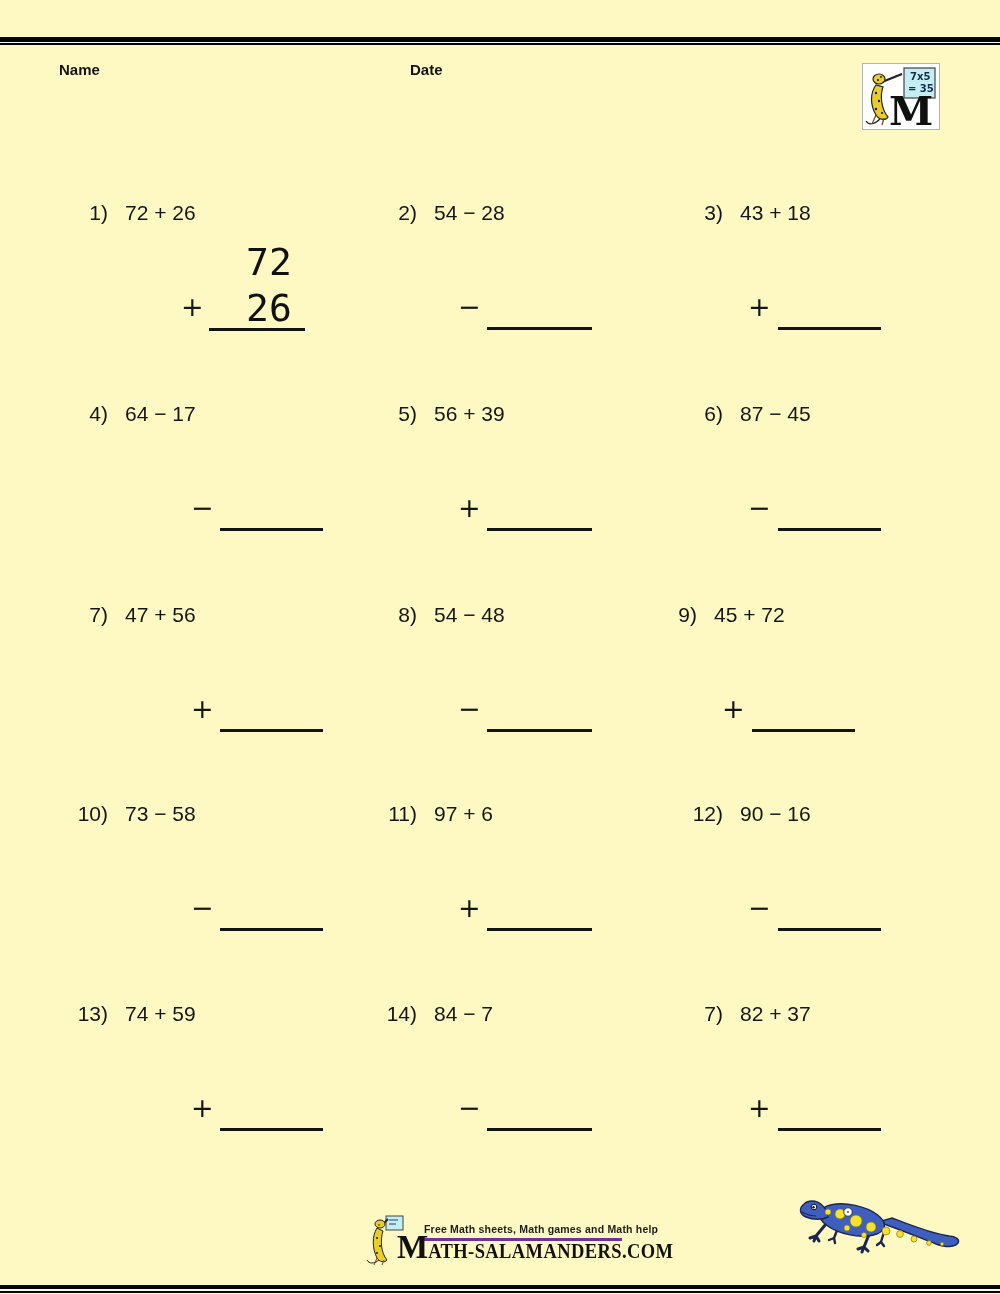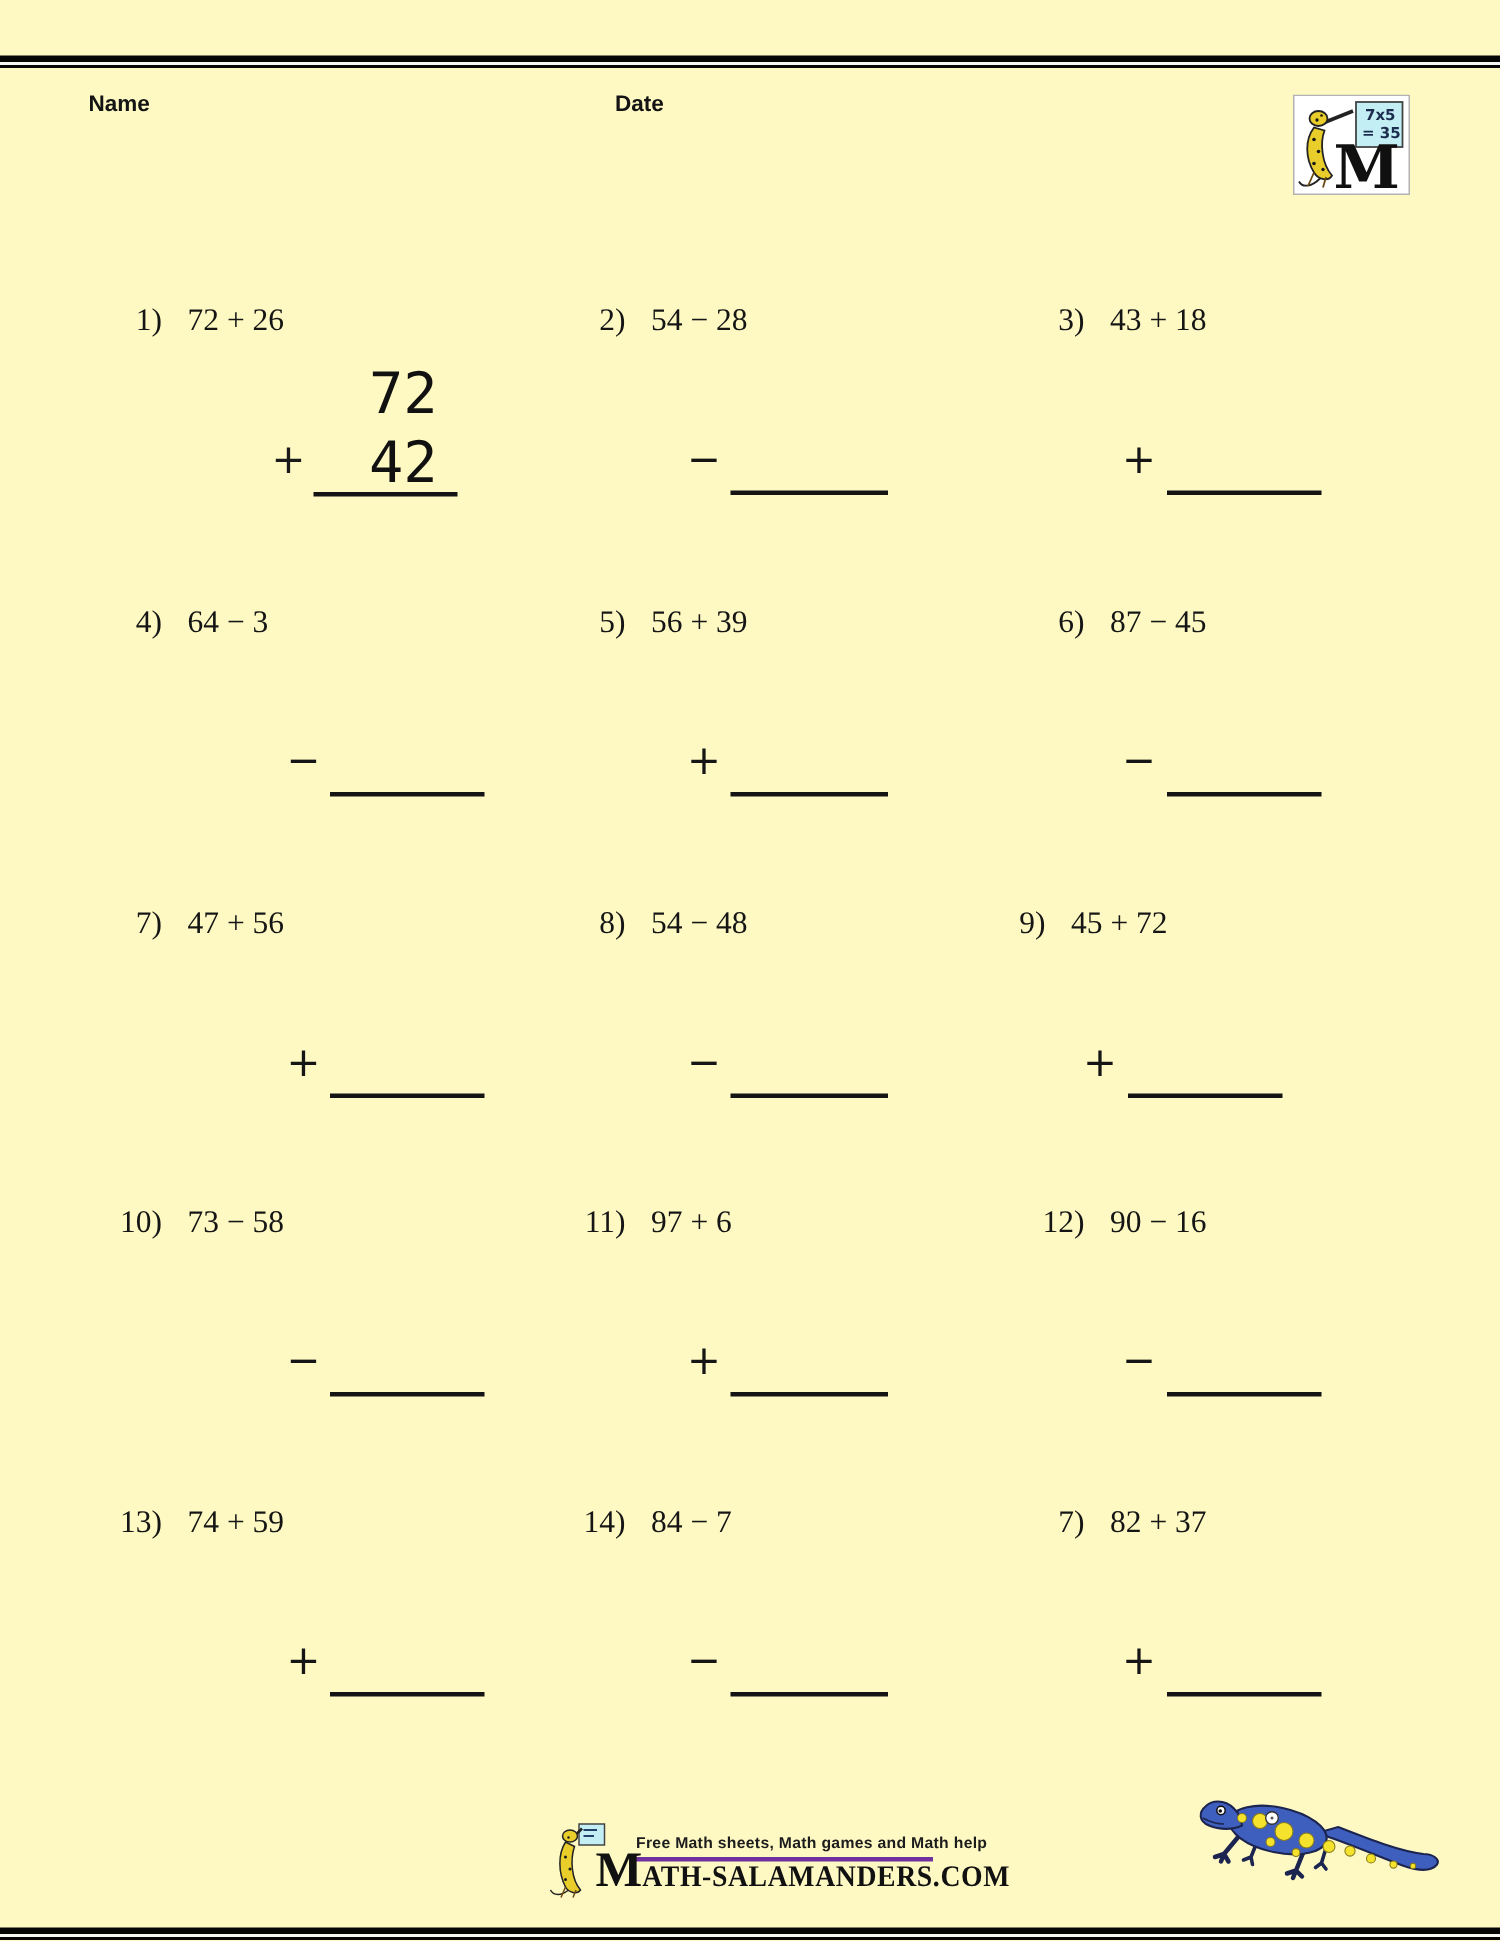--- a/index.html
+++ b/index.html
@@ -21,21 +21,21 @@
   .title {
     position:absolute; left:56px; top:104px; width:900px;
     font-family:"Liberation Serif", serif; font-weight:700; font-size:31px;
     letter-spacing:-0.3px; color:#3d6da3; white-space:nowrap;
   }
   .instruction {
     position:absolute; left:0; top:151px; width:1000px; text-align:center;
     font-style:italic; font-weight:600; font-size:17.5px; color:#161616;
   }
   .problem { position:absolute; width:310px; height:170px; }
-  .statement { position:absolute; left:0; top:0; white-space:nowrap; font-family:Liberation Serif, serif; font-size:21px; line-height:26px; color:#151515; }
+  .statement { position:absolute; left:0; top:0; white-space:nowrap; font-family:Liberation Sans, sans-serif; font-size:21px; line-height:26px; color:#151515; }
   .pnum { display:inline-block; width:48px; text-align:right; }
   .pexpr { margin-left:17px; }
   .op { position:absolute; font-family:"DejaVu Sans", sans-serif; font-size:27px; line-height:30px; top:92px; color:#151515; }
   .ans-line { position:absolute; top:102px; height:28px; border-bottom:3px solid #141414; }
   .c1 .op { left:131px; }  .c1 .ans-line { left:160px; width:103px; }
   .c2 .op { left:89px; }   .c2 .ans-line { left:118px; width:105px; }
   .c3 .op { left:73px; }   .c3 .ans-line { left:103px; width:103px; }
   
   .ex-num { position:absolute; font-family:"DejaVu Sans Mono", monospace; font-size:38px; line-height:40px; color:#111; }
   .ex-top { left:186px; top:42px; }
@@ -88,37 +88,37 @@
     </svg>
   </div>
 
 
   <div class="problem c1" style="left:60px; top:200px;">
     <div class="statement">
       <span class="pnum">1)</span><span class="pexpr">72 + 26</span>
     </div>
     <div class="ex-num ex-top">72</div>
     <div class="ex-op">+</div>
-    <div class="ex-num ex-bottom">42</div>
+    <div class="ex-num ex-bottom">26</div>
     <div class="ex-line"></div>
   </div>
 
   <div class="problem c2" style="left:369px; top:200px;">
     <div class="statement"><span class="pnum">2)</span><span class="pexpr">54 − 28</span></div>
     <div class="op">−</div>
     <div class="ans-line"></div>
   </div>
   <div class="problem c3" style="left:675px; top:200px;">
     <div class="statement"><span class="pnum">3)</span><span class="pexpr">43 + 18</span></div>
     <div class="op">+</div>
     <div class="ans-line"></div>
   </div>
 
   <div class="problem c1" style="left:60px; top:401px;">
-    <div class="statement"><span class="pnum">4)</span><span class="pexpr">64 − 3</span></div>
+    <div class="statement"><span class="pnum">4)</span><span class="pexpr">64 − 17</span></div>
     <div class="op">−</div>
     <div class="ans-line"></div>
   </div>
   <div class="problem c2" style="left:369px; top:401px;">
     <div class="statement"><span class="pnum">5)</span><span class="pexpr">56 + 39</span></div>
     <div class="op">+</div>
     <div class="ans-line"></div>
   </div>
   <div class="problem c3" style="left:675px; top:401px;">
     <div class="statement"><span class="pnum">6)</span><span class="pexpr">87 − 45</span></div>

